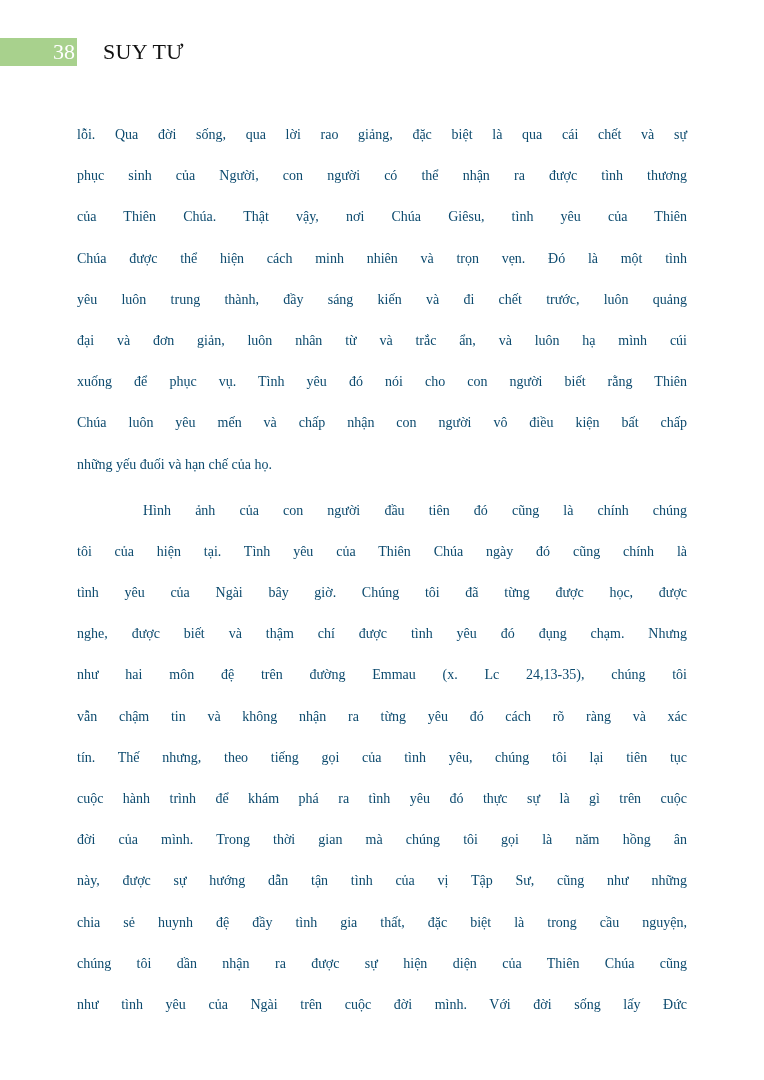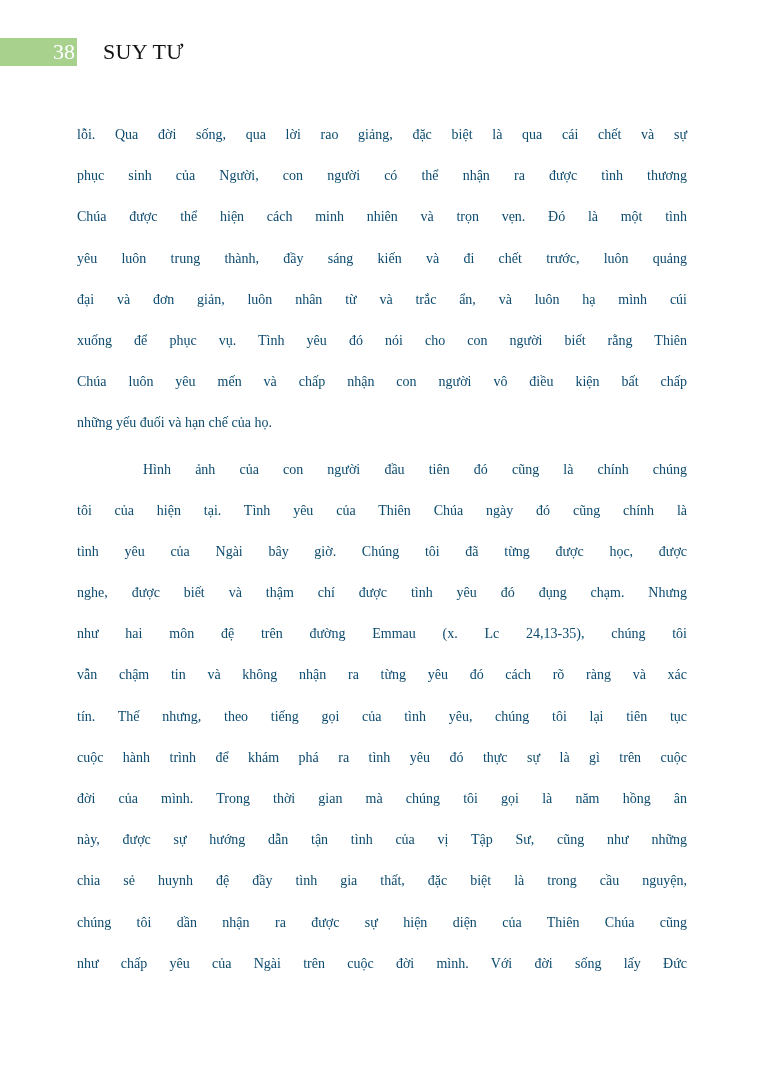--- a/index.html
+++ b/index.html
@@ -33,20 +33,21 @@
     <div class="page-num-box">
       <span>38</span>
     </div>
     <div class="running-title">SUY TƯ</div>
   </div>
 
   <div class="body-text">
     <div>
       <div class="line">lỗi. Qua đời sống, qua lời rao giảng, đặc biệt là qua cái chết và sự</div>
       <div class="line">phục sinh của Người, con người có thể nhận ra được tình thương</div>
+      <div class="line">của Thiên Chúa. Thật vậy, nơi Chúa Giêsu, tình yêu của Thiên</div>
       <div class="line">Chúa được thể hiện cách minh nhiên và trọn vẹn. Đó là một tình</div>
       <div class="line">yêu luôn trung thành, đầy sáng kiến và đi chết trước, luôn quảng</div>
       <div class="line">đại và đơn giản, luôn nhân từ và trắc ẩn, và luôn hạ mình cúi</div>
       <div class="line">xuống để phục vụ. Tình yêu đó nói cho con người biết rằng Thiên</div>
       <div class="line">Chúa luôn yêu mến và chấp nhận con người vô điều kiện bất chấp</div>
       <div class="line last">những yếu đuối và hạn chế của họ.</div>
     </div>
     <div class="para-gap"></div>
     <div>
       <div class="line indent">Hình ảnh của con người đầu tiên đó cũng là chính chúng</div>
@@ -54,16 +55,16 @@
       <div class="line">tình yêu của Ngài bây giờ. Chúng tôi đã từng được học, được</div>
       <div class="line">nghe, được biết và thậm chí được tình yêu đó đụng chạm. Nhưng</div>
       <div class="line">như hai môn đệ trên đường Emmau (x. Lc 24,13-35), chúng tôi</div>
       <div class="line">vẫn chậm tin và không nhận ra từng yêu đó cách rõ ràng và xác</div>
       <div class="line">tín. Thế nhưng, theo tiếng gọi của tình yêu, chúng tôi lại tiên tục</div>
       <div class="line">cuộc hành trình để khám phá ra tình yêu đó thực sự là gì trên cuộc</div>
       <div class="line">đời của mình. Trong thời gian mà chúng tôi gọi là năm hồng ân</div>
       <div class="line">này, được sự hướng dẫn tận tình của vị Tập Sư, cũng như những</div>
       <div class="line">chia sẻ huynh đệ đầy tình gia thất, đặc biệt là trong cầu nguyện,</div>
       <div class="line">chúng tôi dần nhận ra được sự hiện diện của Thiên Chúa cũng</div>
-      <div class="line">như chấp yêu của Ngài trên cuộc đời mình. Với đời sống lấy Đức</div>
+      <div class="line">như tình yêu của Ngài trên cuộc đời mình. Với đời sống lấy Đức</div>
     </div>
   </div>
 </div>
 
 </body></html>

